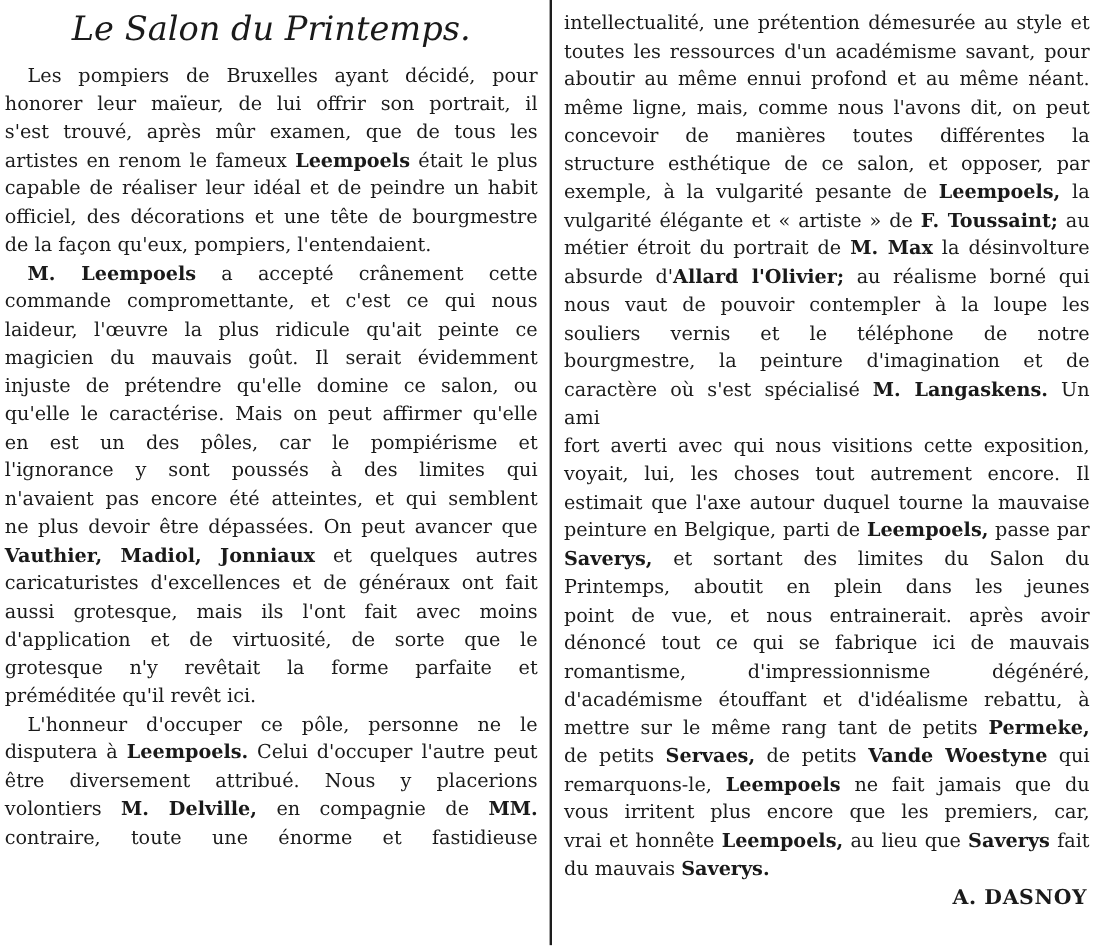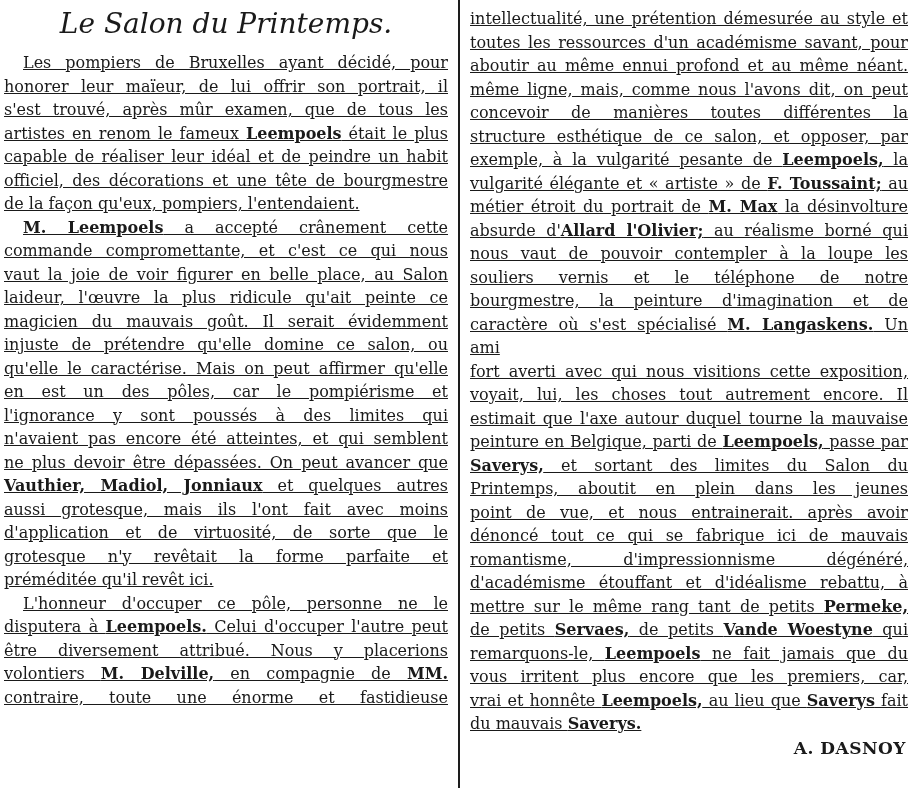--- a/index.html
+++ b/index.html
@@ -31,21 +31,21 @@
     margin: 3px 0 8px 0;
   }
   .line {
     font-size: 16px;
     line-height: 23.5px;
     text-align: justify;
     text-align-last: justify;
     white-space: normal;
   }
   .line.last { text-align-last: left; }
-  .para { margin: 0; text-decoration: underline; }
+  .para { margin: 0; }
   .para.indent .line:first-child { text-indent: 19px; }
   .b { font-weight: bold; }
   .signature {
     font-size: 17px;
     font-weight: bold;
     text-align: right;
     line-height: 24px;
     letter-spacing: 0.5px;
     padding-right: 2px;
   }
@@ -62,30 +62,30 @@
           <div class="line"><span>honorer leur maïeur, de lui offrir son portrait, il</span></div>
           <div class="line"><span>s'est trouvé, après mûr examen, que de tous les</span></div>
           <div class="line"><span>artistes en renom le fameux </span><span class="b">Leempoels</span><span> était le plus</span></div>
           <div class="line"><span>capable de réaliser leur idéal et de peindre un habit</span></div>
           <div class="line"><span>officiel, des décorations et une tête de bourgmestre</span></div>
           <div class="line last"><span>de la façon qu'eux, pompiers, l'entendaient.</span></div>
         </div>
         <div class="para indent">
           <div class="line"><span class="b">M. Leempoels</span><span> a accepté crânement cette</span></div>
           <div class="line"><span>commande compromettante, et c'est ce qui nous</span></div>
-          <div class="line"><span>vaut la joie de voir figurer en belle place, au Salon</span></div>
           <div class="line"><span>laideur, l'œuvre la plus ridicule qu'ait peinte ce</span></div>
           <div class="line"><span>magicien du mauvais goût. Il serait évidemment</span></div>
           <div class="line"><span>injuste de prétendre qu'elle domine ce salon, ou</span></div>
           <div class="line"><span>qu'elle le caractérise. Mais on peut affirmer qu'elle</span></div>
           <div class="line"><span>en est un des pôles, car le pompiérisme et</span></div>
           <div class="line"><span>l'ignorance y sont poussés à des limites qui</span></div>
           <div class="line"><span>n'avaient pas encore été atteintes, et qui semblent</span></div>
           <div class="line"><span>ne plus devoir être dépassées. On peut avancer que</span></div>
           <div class="line"><span class="b">Vauthier, Madiol, Jonniaux</span><span> et quelques autres</span></div>
+          <div class="line"><span>caricaturistes d'excellences et de généraux ont fait</span></div>
           <div class="line"><span>aussi grotesque, mais ils l'ont fait avec moins</span></div>
           <div class="line"><span>d'application et de virtuosité, de sorte que le</span></div>
           <div class="line"><span>grotesque n'y revêtait la forme parfaite et</span></div>
           <div class="line last"><span>préméditée qu'il revêt ici.</span></div>
         </div>
         <div class="para indent">
           <div class="line"><span>L'honneur d'occuper ce pôle, personne ne le</span></div>
           <div class="line"><span>disputera à </span><span class="b">Leempoels.</span><span> Celui d'occuper l'autre peut</span></div>
           <div class="line"><span>être diversement attribué. Nous y placerions</span></div>
           <div class="line"><span>volontiers </span><span class="b">M. Delville,</span><span> en compagnie de </span><span class="b">MM.</span></div>

